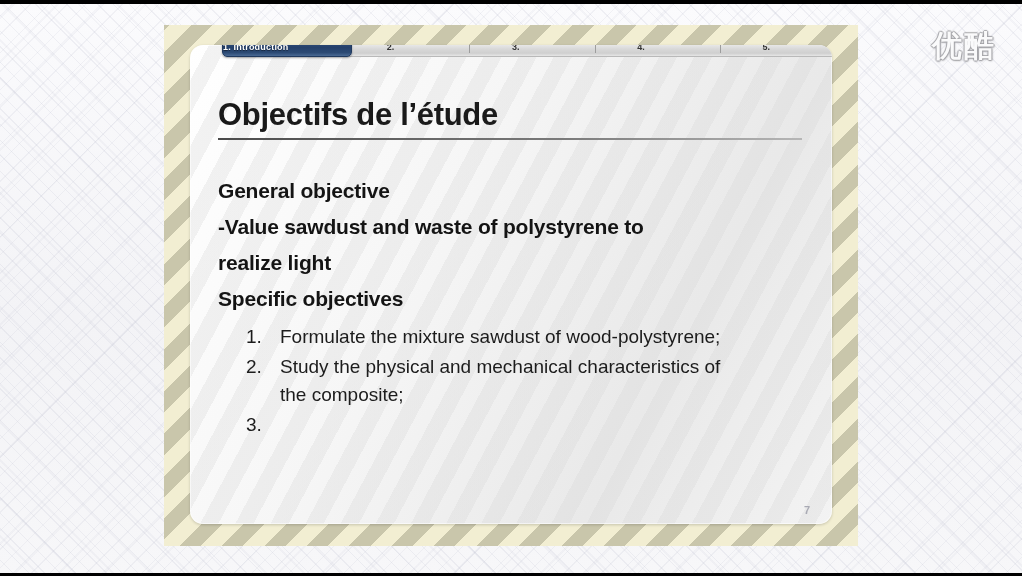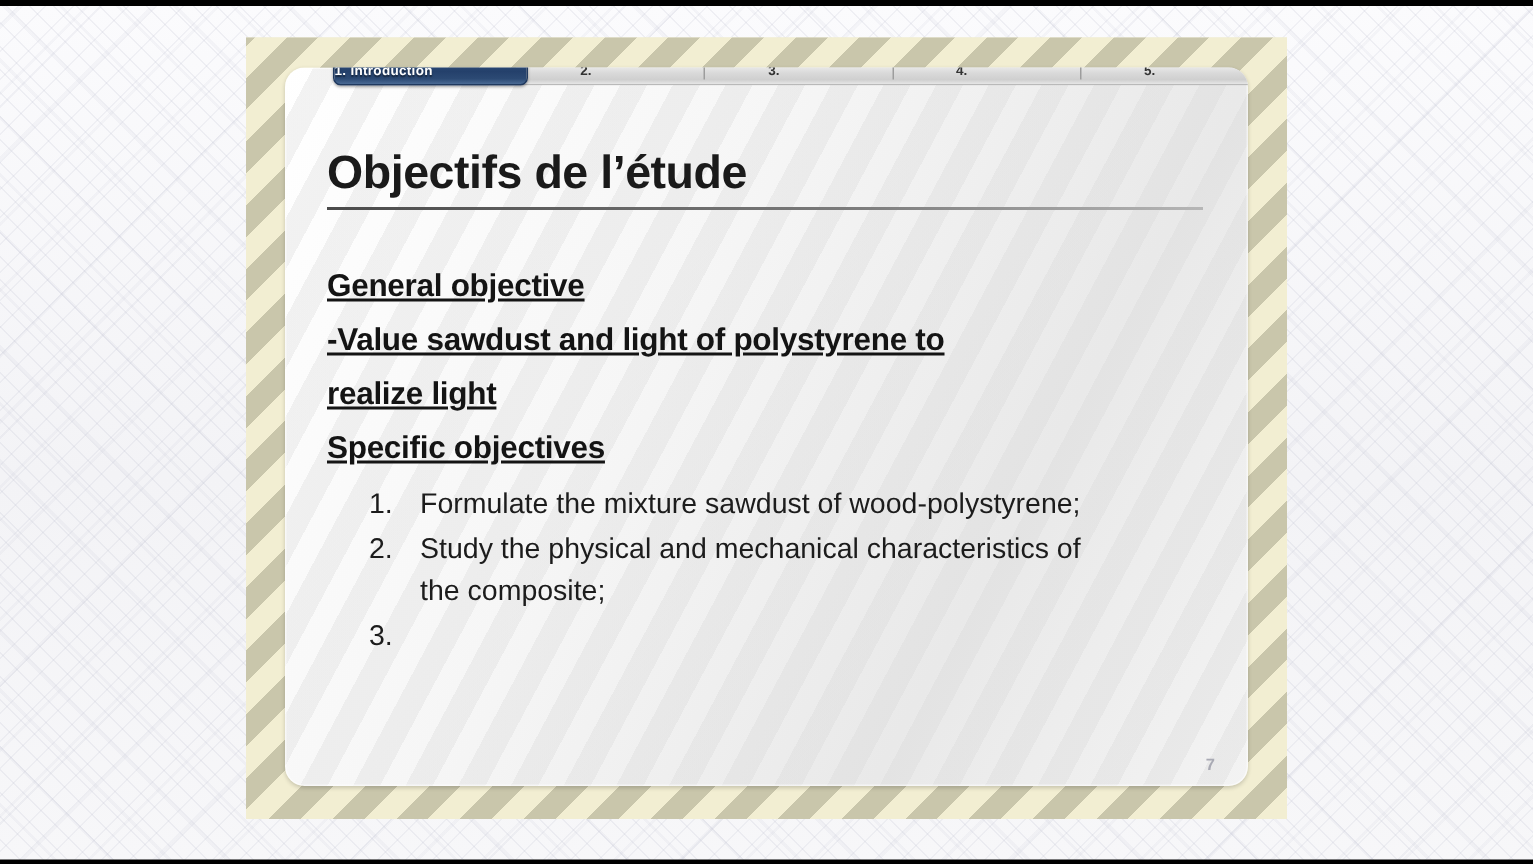--- a/index.html
+++ b/index.html
@@ -193,21 +193,20 @@
     left: 28px;
     top: 128px;
     right: 22px;
   }
   .lead-line {
     font-size: 21px;
     font-weight: bold;
     color: #141414;
     line-height: 36px;
     letter-spacing: -0.2px;
-    text-decoration: underline;
   }
 
   #objective-list {
     margin: 6px 0 0 0;
     padding: 0;
     list-style: none;
   }
   #objective-list li {
     display: flex;
     font-size: 19px;
@@ -291,21 +290,21 @@
         </div>
       </div>
 
       <div id="slide-body">
 
         <div id="slide-title">Objectifs de l’étude</div>
         <div id="title-rule"></div>
 
         <div id="content-block">
           <div class="lead-line">General objective</div>
-          <div class="lead-line">-Value sawdust and light of polystyrene to</div>
+          <div class="lead-line">-Value sawdust and waste of polystyrene to</div>
           <div class="lead-line">realize light</div>
           <div class="lead-line">Specific objectives</div>
 
           <ol id="objective-list">
             <li>
               <span class="li-num">1.</span>
               <span class="li-text">Formulate the mixture sawdust of wood-polystyrene;</span>
             </li>
             <li>
               <span class="li-num">2.</span>
@@ -316,15 +315,16 @@
             </li>
           </ol>
         </div>
 
         <div id="page-number">7</div>
       </div>
 
     </div>
   </div>
 
+  <div id="watermark">优酷</div>
 
   <div class="letterbox bot"></div>
 </div>
 
 </body></html>

